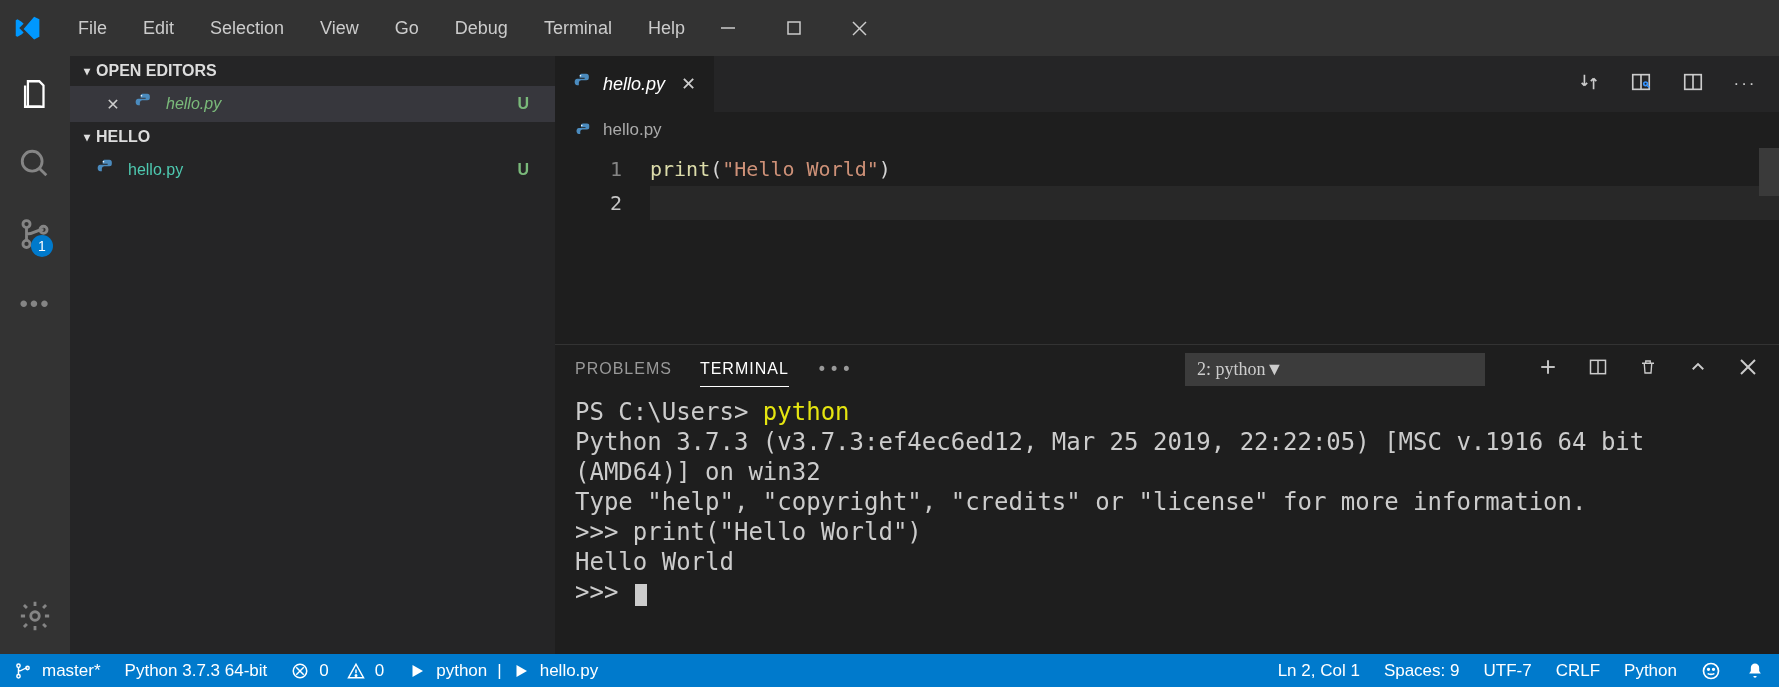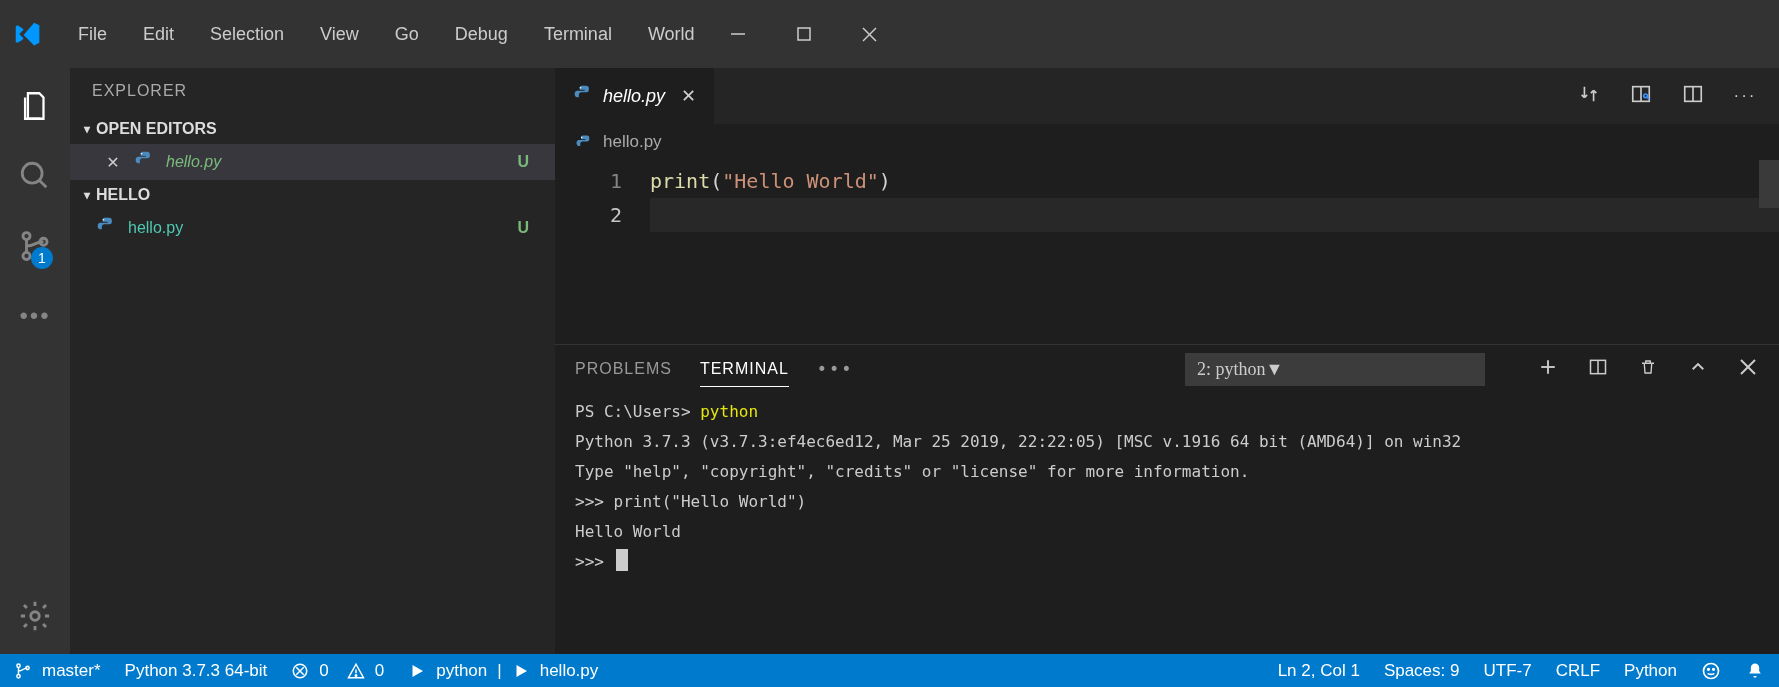--- a/index.html
+++ b/index.html
@@ -6,21 +6,21 @@
   body {
     width:1779px; height:687px;
     font-family:"Segoe UI",Arial,sans-serif;
     background:#252526; color:#ccc;
     font-size:17px;
     overflow:hidden;
     display:flex; flex-direction:column;
   }
   
   .titlebar {
-    height:68px; background:#333; display:flex; align-items:center;
+    height:56px; background:#333; display:flex; align-items:center;
     padding:0 12px; font-size:18px;
   }
   .titlebar .logo { width:32px; height:32px; display:flex; align-items:center; justify-content:center; margin-right:20px;}
   .titlebar .menu { display:flex; gap:8px; }
   .titlebar .menu span { padding:6px 14px; cursor:pointer; color:#ccc; }
   .titlebar .title { flex:1; text-align:center; color:#ccc; }
   .titlebar .winctl { display:flex; gap:8px; }
   .titlebar .winctl div { width:58px; height:40px; display:flex; align-items:center; justify-content:center;}
   
   .main { flex:1; display:flex; min-height:0; }
@@ -82,21 +82,21 @@
   .panel .ptabs .pt { color:#999; font-family:Liberation Sans, sans-serif; font-size:16px; letter-spacing:1px; padding:8px 0;}
   .panel .ptabs .pt.active{ color:#fff; border-bottom:1px solid #fff;}
   .panel .ptabs .dots{ color:#999; letter-spacing:2px;}
   .panel .ptabs .spacer{flex:1;}
   .panel .ptabs .select{
     width:300px; background:#3c3c3c; color:#ccc; padding:6px 12px; font-family:"Segoe UI"; font-size:18px;
     display:flex; justify-content:flex-start; align-items:center;
   }
   .panel .ptabs .picons{ display:flex; align-items:center; gap:28px; color:#ccc; margin-left:24px;}
   .panel .ptabs .picons div{ width:22px; text-align:center;}
-  .panel .pbody{ flex:1; padding:4px 20px; color:#ccc; font-size:16px; line-height:30px; white-space:pre-wrap; overflow:hidden;}
+  .panel .pbody{ flex:1; padding:4px 20px; color:#ccc; font-size:24px; line-height:30px; white-space:pre-wrap; overflow:hidden;}
   .panel .pbody .ps{ color:#ccc;}
   .panel .pbody .cmd{ color:#e5e510;}
   .panel .pbody .cursor{ display:inline-block; width:12px; height:22px; background:#ccc; vertical-align:text-bottom; margin-left:2px;}
 
   .statusbar{
     height:33px; background:#007acc; color:#fff; display:flex; 
     font-size:17px; padding:0 14px; gap:24px;
   }
   .statusbar .sgroup{ display:flex; align-items:center; gap:10px;}
   .statusbar .spacer{flex:1;}
@@ -112,21 +112,21 @@
       </svg>
   </div>
   <div class="menu">
     <span>File</span>
     <span>Edit</span>
     <span>Selection</span>
     <span>View</span>
     <span>Go</span>
     <span>Debug</span>
     <span>Terminal</span>
-    <span>World</span>
+    <span>Help</span>
   </div>
   <div class="winctl">
     <div>
         <svg width="14" height="14">
           <line x1="0" y1="7" x2="14" y2="7" stroke="#ccc" stroke-width="1.5"></line>
         </svg>
       </div>
     <div>
         <svg width="14" height="14">
           <rect x="1" y="1" width="12" height="12" fill="none" stroke="#ccc" stroke-width="1.5"></rect>
@@ -168,21 +168,20 @@
     <div class="abtn" style="color:#858585; font-size:24px; letter-spacing:2px;">•••</div>
     <div class="abtn bottom">
       <svg width="34" height="34" viewBox="0 0 24 24" fill="none" stroke="#858585" stroke-width="2">
           <circle cx="12" cy="12" r="3"></circle>
           <path d="M12 2v3M12 19v3M4.2 4.2l2.1 2.1M17.7 17.7l2.1 2.1M2 12h3M19 12h3M4.2 19.8l2.1-2.1M17.7 6.3l2.1-2.1"></path>
         </svg>
     </div>
   </div>
 
   <div class="sidebar">
-    <div class="sidehead">EXPLORER</div>
 
     <div class="section">
       <span class="chev">▾</span>
       <span>OPEN EDITORS</span>
     </div>
     <div class="item selected">
       <span class="close">✕</span>
       <span><svg width="20" height="20" viewBox="0 0 24 24">
             <path fill="#4b8bbe" d="M11 2c-3 0-3 2-3 3v2h6v1H5c-2 0-3 2-3 4s1 4 3 4h2v-3c0-2 2-3 3-3h6c2 0 3-1 3-3V5c0-2-1-3-3-3h-5z"></path>
             <circle cx="9" cy="4.5" r="1" fill="#fff"></circle>

